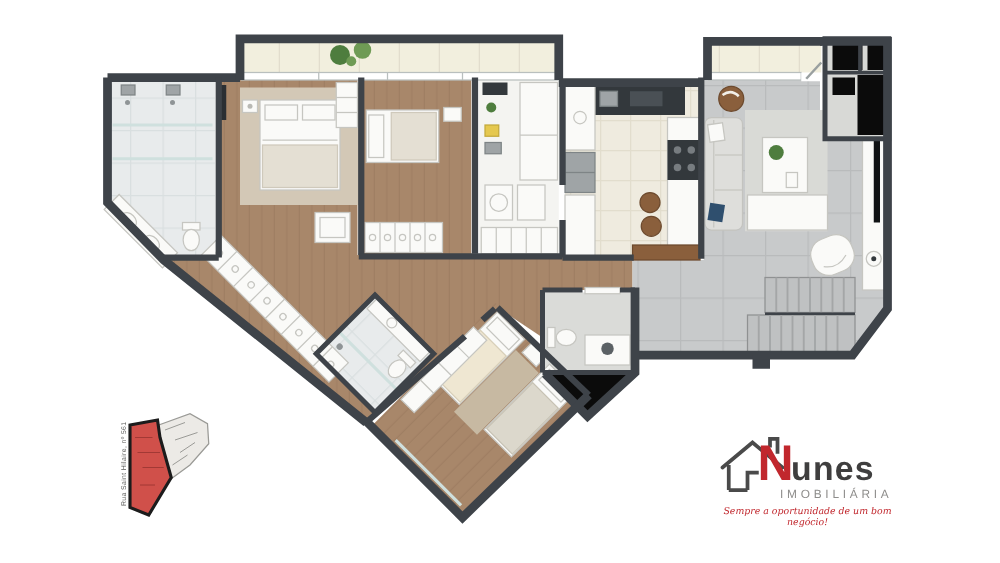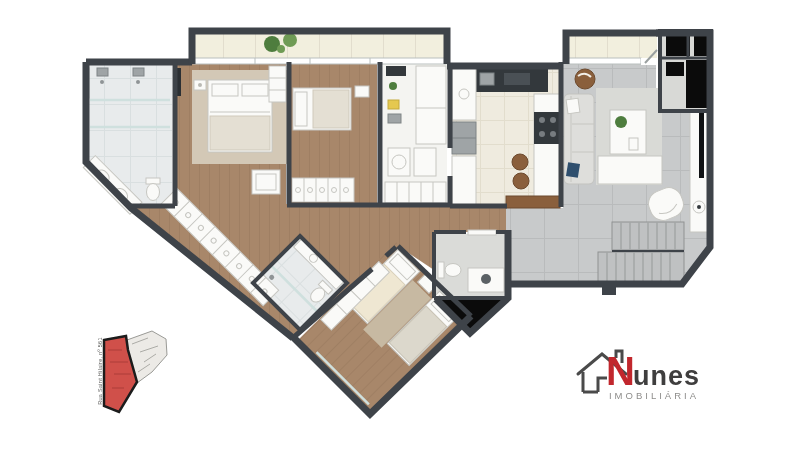--- a/index.html
+++ b/index.html
@@ -39,21 +39,21 @@
   .sill{fill:#ffffff;stroke:#b9bfbe;stroke-width:1}
   .blanket{fill:#e4dfd3;stroke:#cfc9bb;stroke-width:1}
 
   
   .logo{position:absolute;left:566px;top:346px;width:160px;height:76px;}
   .logo .house{position:absolute;left:8px;top:2px;}
   .logo .brand{position:absolute;left:40px;top:3px;white-space:nowrap;
                font-weight:bold;color:var(--c-brand_dark,#3f3e3e);}
   .logo .brand .ini{font-size:40px;color:var(--c-brand_red,#c1272d);letter-spacing:-2px;}
   .logo .brand .rest{font-size:27px;letter-spacing:1px;}
-  .logo .sub{position:absolute;left:28px;top:44px;width:120px;text-align:center;
+  .logo .sub{position:absolute;left:28px;top:44px;width:120px;text-align:right;
              font-size:9.5px;letter-spacing:3px;color:var(--c-brand_gray,#8e8d8b);}
   .logo .tag{position:absolute;left:0;top:58px;width:160px;text-align:center;
              font-family:"DejaVu Serif", serif;font-style:italic;font-size:7.5px;
              color:var(--c-brand_red,#c1272d);}
 
   
   .inset-label{position:absolute;left:52px;top:368px;width:96px;text-align:center;
                font-size:5.5px;color:#5a5a58;transform:rotate(-90deg);letter-spacing:.3px;}
 </style>
 </head>
@@ -329,17 +329,18 @@
 </svg>
 
 <div class="logo">
   <svg class="house" width="62" height="48" viewBox="0 0 62 48">
     <path d="M4,26 L28,6 L52,26" fill="none" stroke="#4a4a4a" stroke-width="3" stroke-linecap="round"></path>
     <path d="M9,24 V44 M9,44 H24 M24,44 V30 H33" fill="none" stroke="#4a4a4a" stroke-width="3"></path>
     <path d="M42,10 V3 H48 V15" fill="none" stroke="#4a4a4a" stroke-width="3"></path>
   </svg>
   <div class="brand"><span class="ini">N</span><span class="rest">unes</span></div>
   <div class="sub">IMOBILIÁRIA</div>
+  <div class="tag">Sempre a oportunidade de um bom negócio!</div>
 </div>
 
 <div class="inset-label">Rua Saint Hilaire, nº 561</div>
 
 </div>
 
 </body></html>

